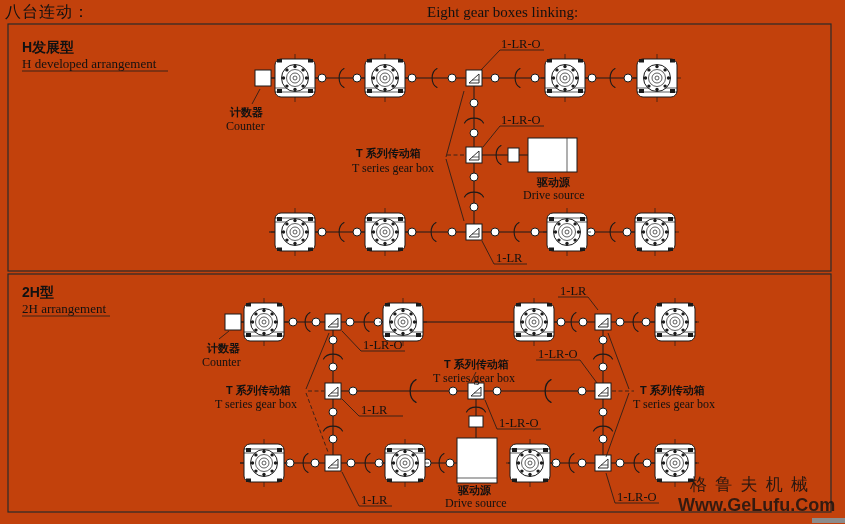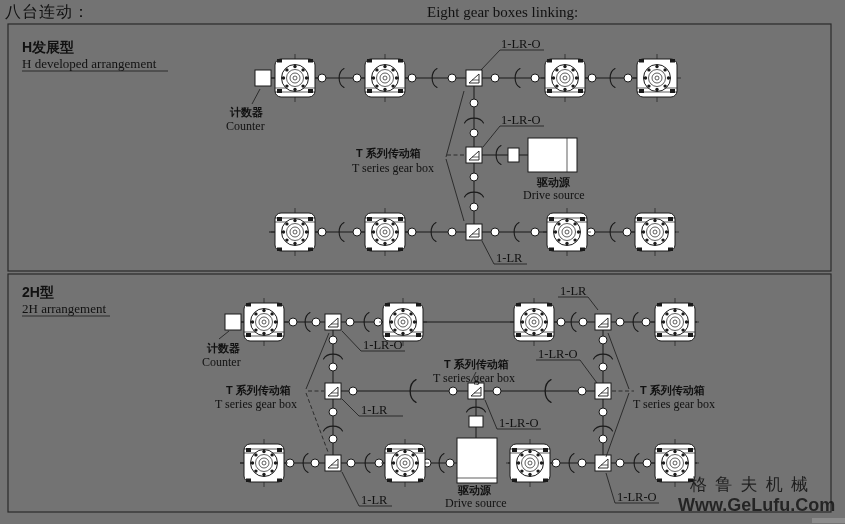--- a/index.html
+++ b/index.html
@@ -1,16 +1,16 @@
 <!DOCTYPE html>
 <html><head>
 <meta charset="utf-8">
 <style>
   html,body{margin:0;padding:0;background:#fff;width:845px;height:524px;overflow:hidden;}
-  #stage{position:relative;width:845px;height:524px;background:#737373;}
+  #stage{position:relative;width:845px;height:524px;background:#c2410c;}
   svg{position:absolute;left:0;top:0;}
   .box{fill:#fff;stroke:#1a1a1a;stroke-width:1;}
   .boxthin{fill:#fff;stroke:#1a1a1a;stroke-width:.9;}
   .thin{stroke:#1a1a1a;stroke-width:.7;fill:none;}
   .fillb{fill:#1a1a1a;stroke:none;}
   .arc{fill:none;stroke:#1a1a1a;stroke-width:1.1;stroke-linecap:round;}
   .shaft{stroke:#1a1a1a;stroke-width:1;fill:none;}
   .leader{stroke:#1a1a1a;stroke-width:.8;fill:none;}
   .dash{stroke-dasharray:4 2.5;}
   .panel{fill:none;stroke:#2a2a2a;stroke-width:1.2;}

